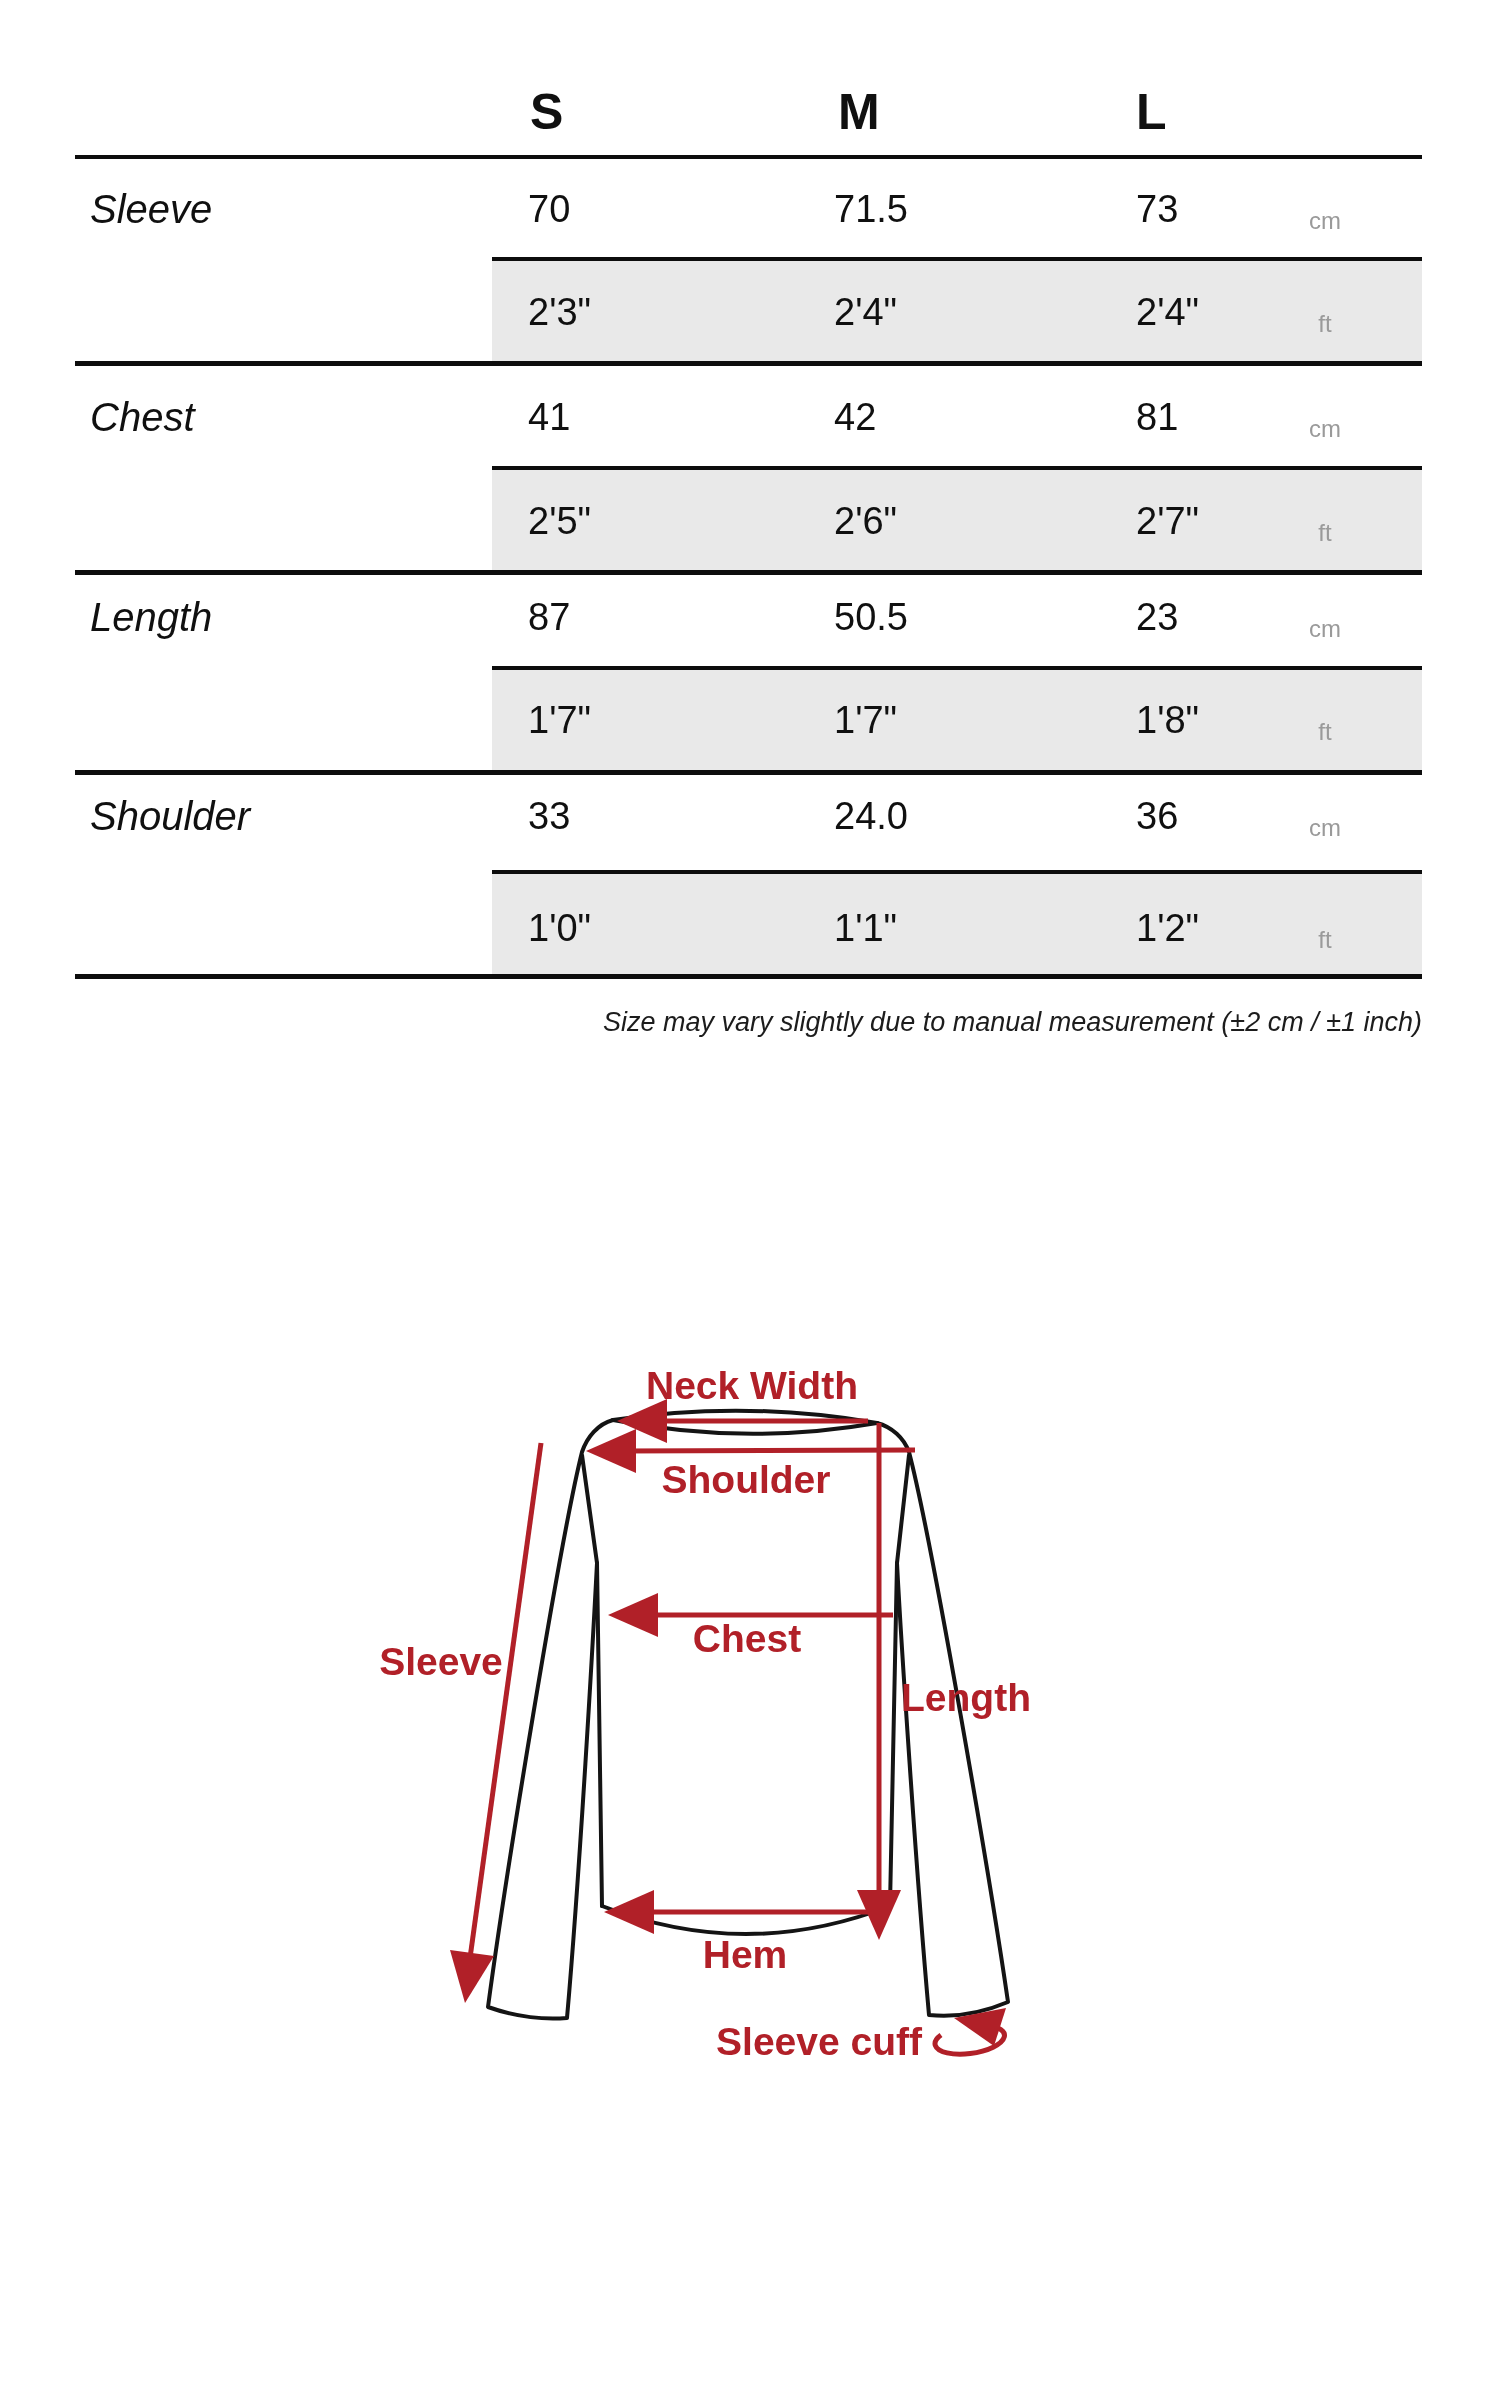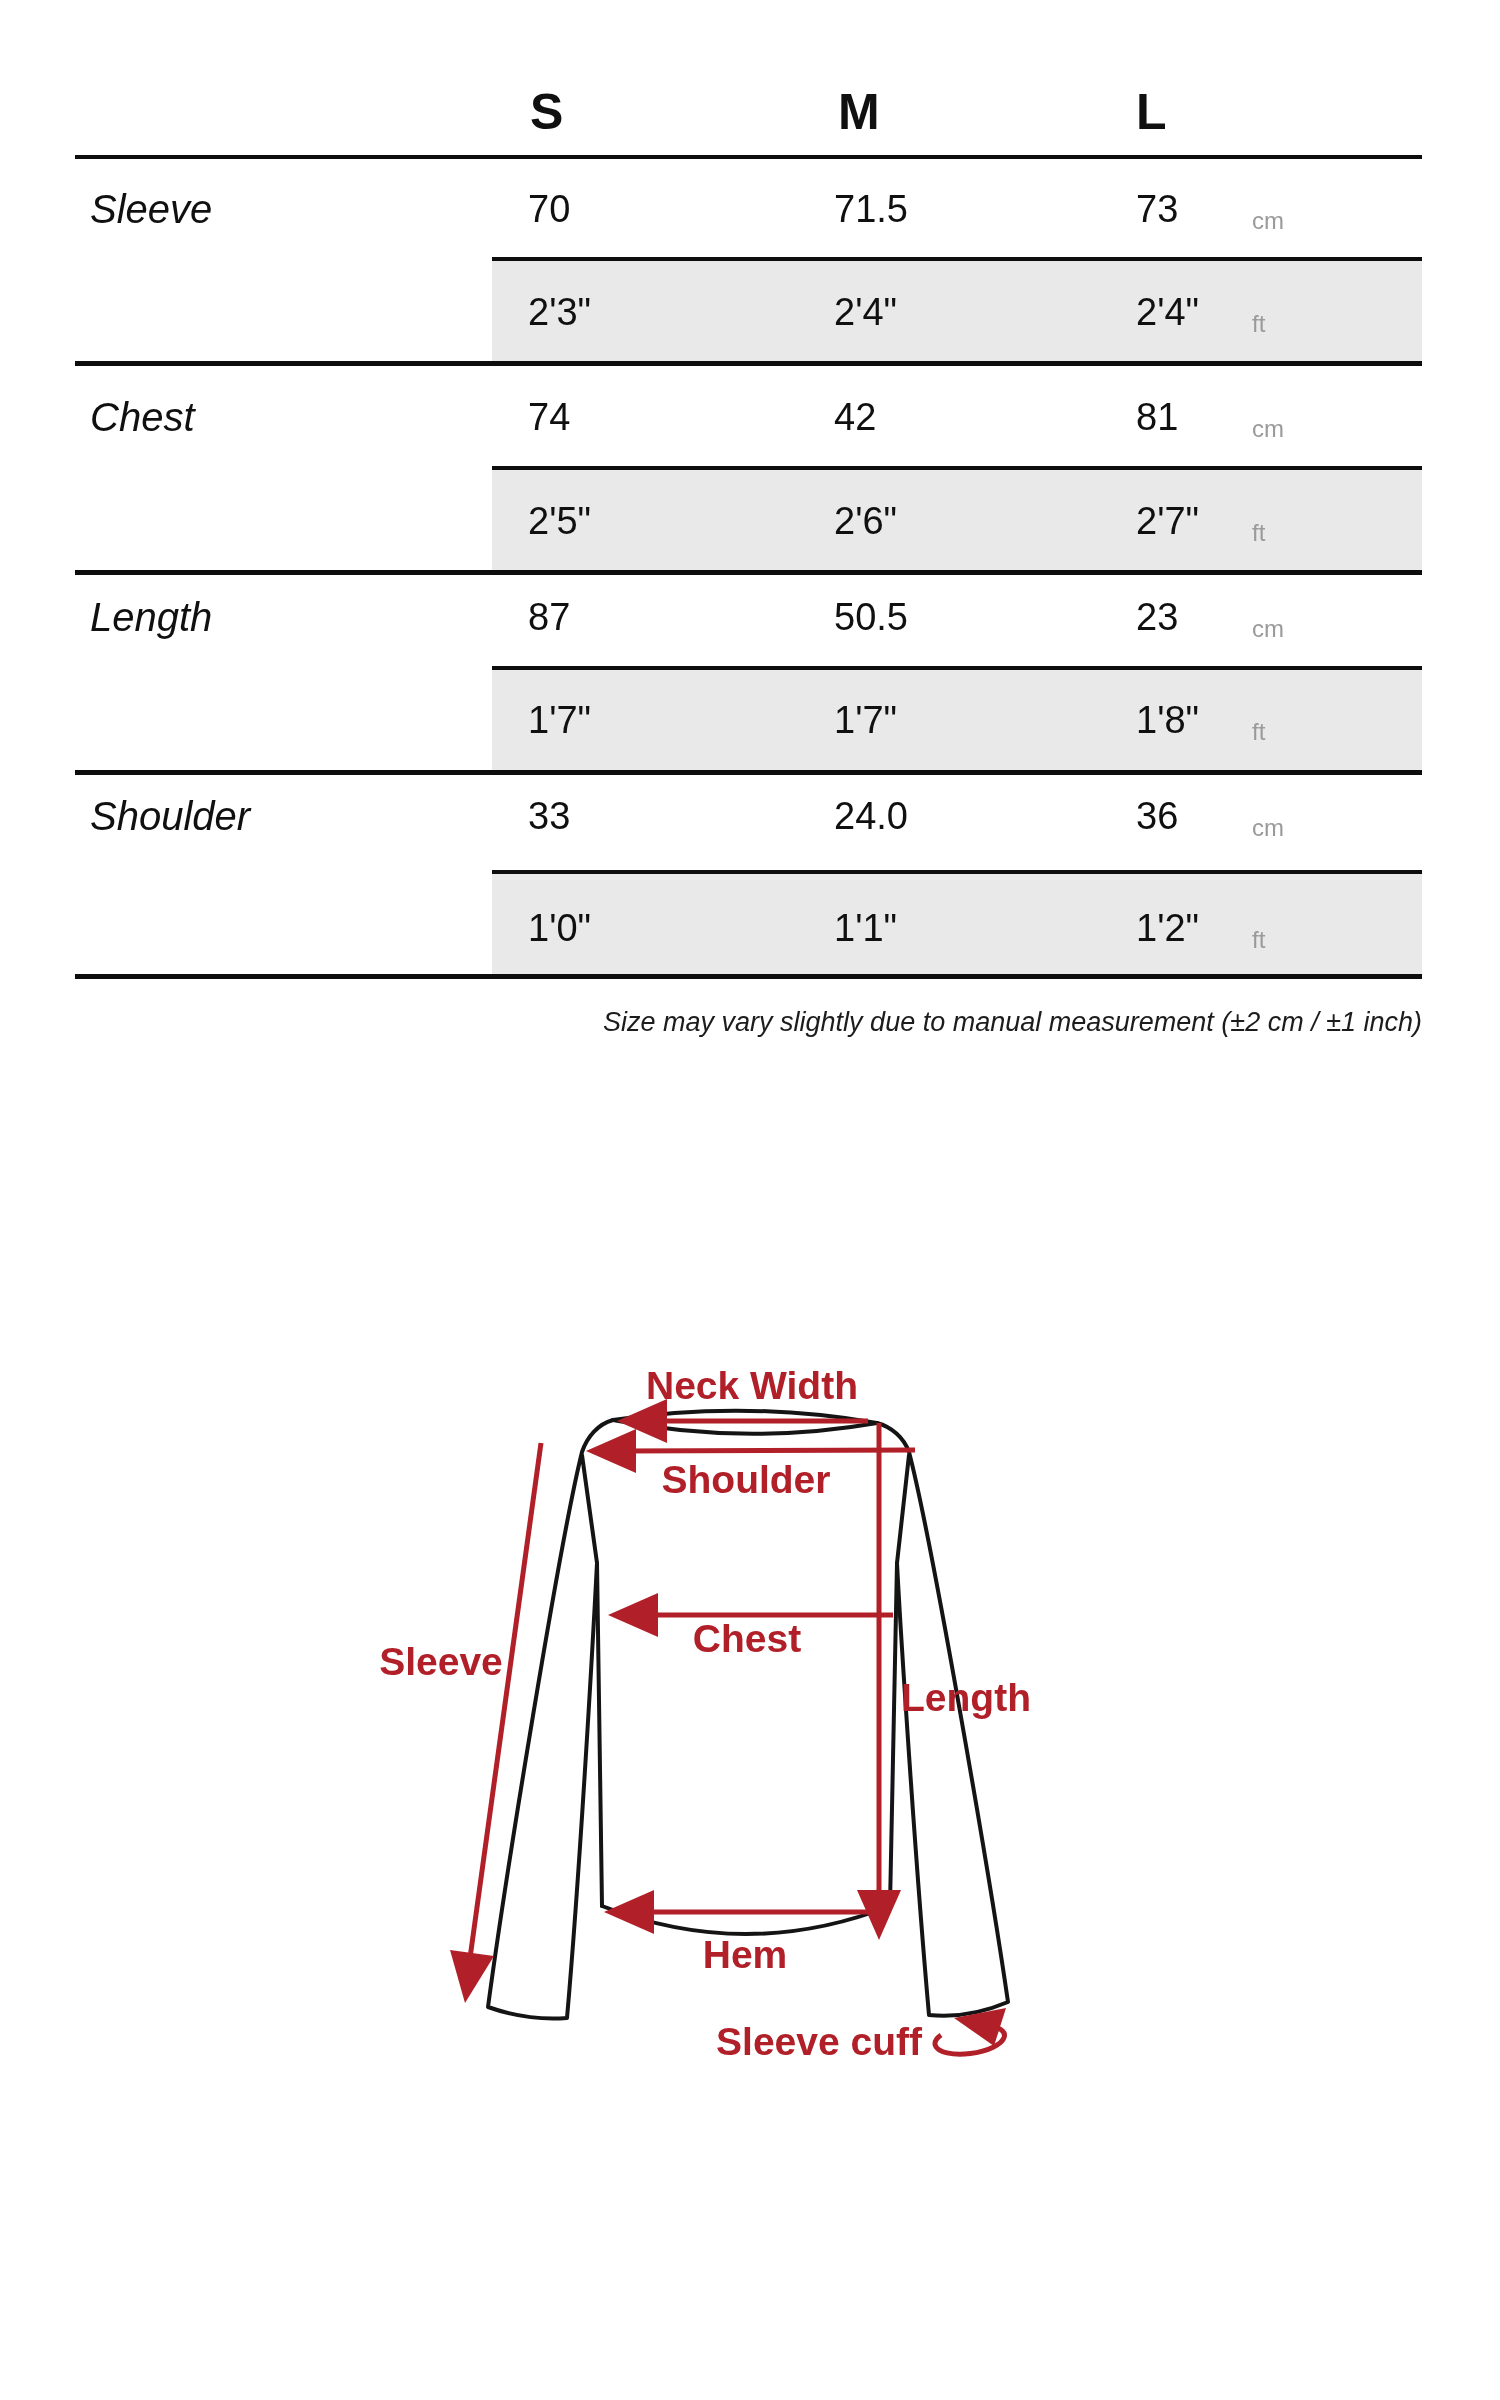--- a/index.html
+++ b/index.html
@@ -12,21 +12,21 @@
   
   .hline{position:absolute;background:#0d0d0d;}
   .gray-band{position:absolute;left:492px;width:930px;background:#e9e9e9;}
   .cell{
     position:absolute;transform:translateY(-50%);
     font-size:38px;line-height:1;white-space:nowrap;color:#101010;
   }
   .colh{font-weight:bold;font-size:50px;}
   .rowlabel{font-style:italic;font-size:40px;}
   .unit{
-    position:absolute;left:1252px;width:146px;text-align:left;
+    position:absolute;left:1252px;width:146px;text-align:center;
     transform:translateY(-50%);font-size:24px;line-height:1;color:#9a9a9a;
     white-space:nowrap;
   }
   .note{
     position:absolute;right:78px;top:1022px;transform:translateY(-50%);
     font-style:italic;font-size:27px;color:#1c1c1c;white-space:nowrap;
   }
   
   #diagram{position:absolute;left:360px;top:1365px;width:700px;height:720px;}
   .outline{fill:none;stroke:#141414;stroke-width:4;stroke-linecap:round;stroke-linejoin:round;}
@@ -56,21 +56,21 @@
   <div class="unit" style="top:221px">cm</div>
   <div class="cell" style="left:528px;top:312px">2'3"</div>
   <div class="cell" style="left:834px;top:312px">2'4"</div>
   <div class="cell" style="left:1136px;top:312px">2'4"</div>
   <div class="unit" style="top:324px">ft</div>
   <div class="hline" style="left:75px;top:361px;width:1347px;height:5px"></div>
 
   <div class="gray-band" style="top:470px;height:100px"></div>
   <div class="hline" style="left:492px;top:466px;width:930px;height:4px"></div>
   <div class="cell rowlabel" style="left:90px;top:417px">Chest</div>
-  <div class="cell" style="left:528px;top:417px">74</div>
+  <div class="cell" style="left:528px;top:417px">41</div>
   <div class="cell" style="left:834px;top:417px">42</div>
   <div class="cell" style="left:1136px;top:417px">81</div>
   <div class="unit" style="top:429px">cm</div>
   <div class="cell" style="left:528px;top:521px">2'5"</div>
   <div class="cell" style="left:834px;top:521px">2'6"</div>
   <div class="cell" style="left:1136px;top:521px">2'7"</div>
   <div class="unit" style="top:533px">ft</div>
   <div class="hline" style="left:75px;top:570px;width:1347px;height:5px"></div>
 
   <div class="gray-band" style="top:670px;height:100px"></div>

